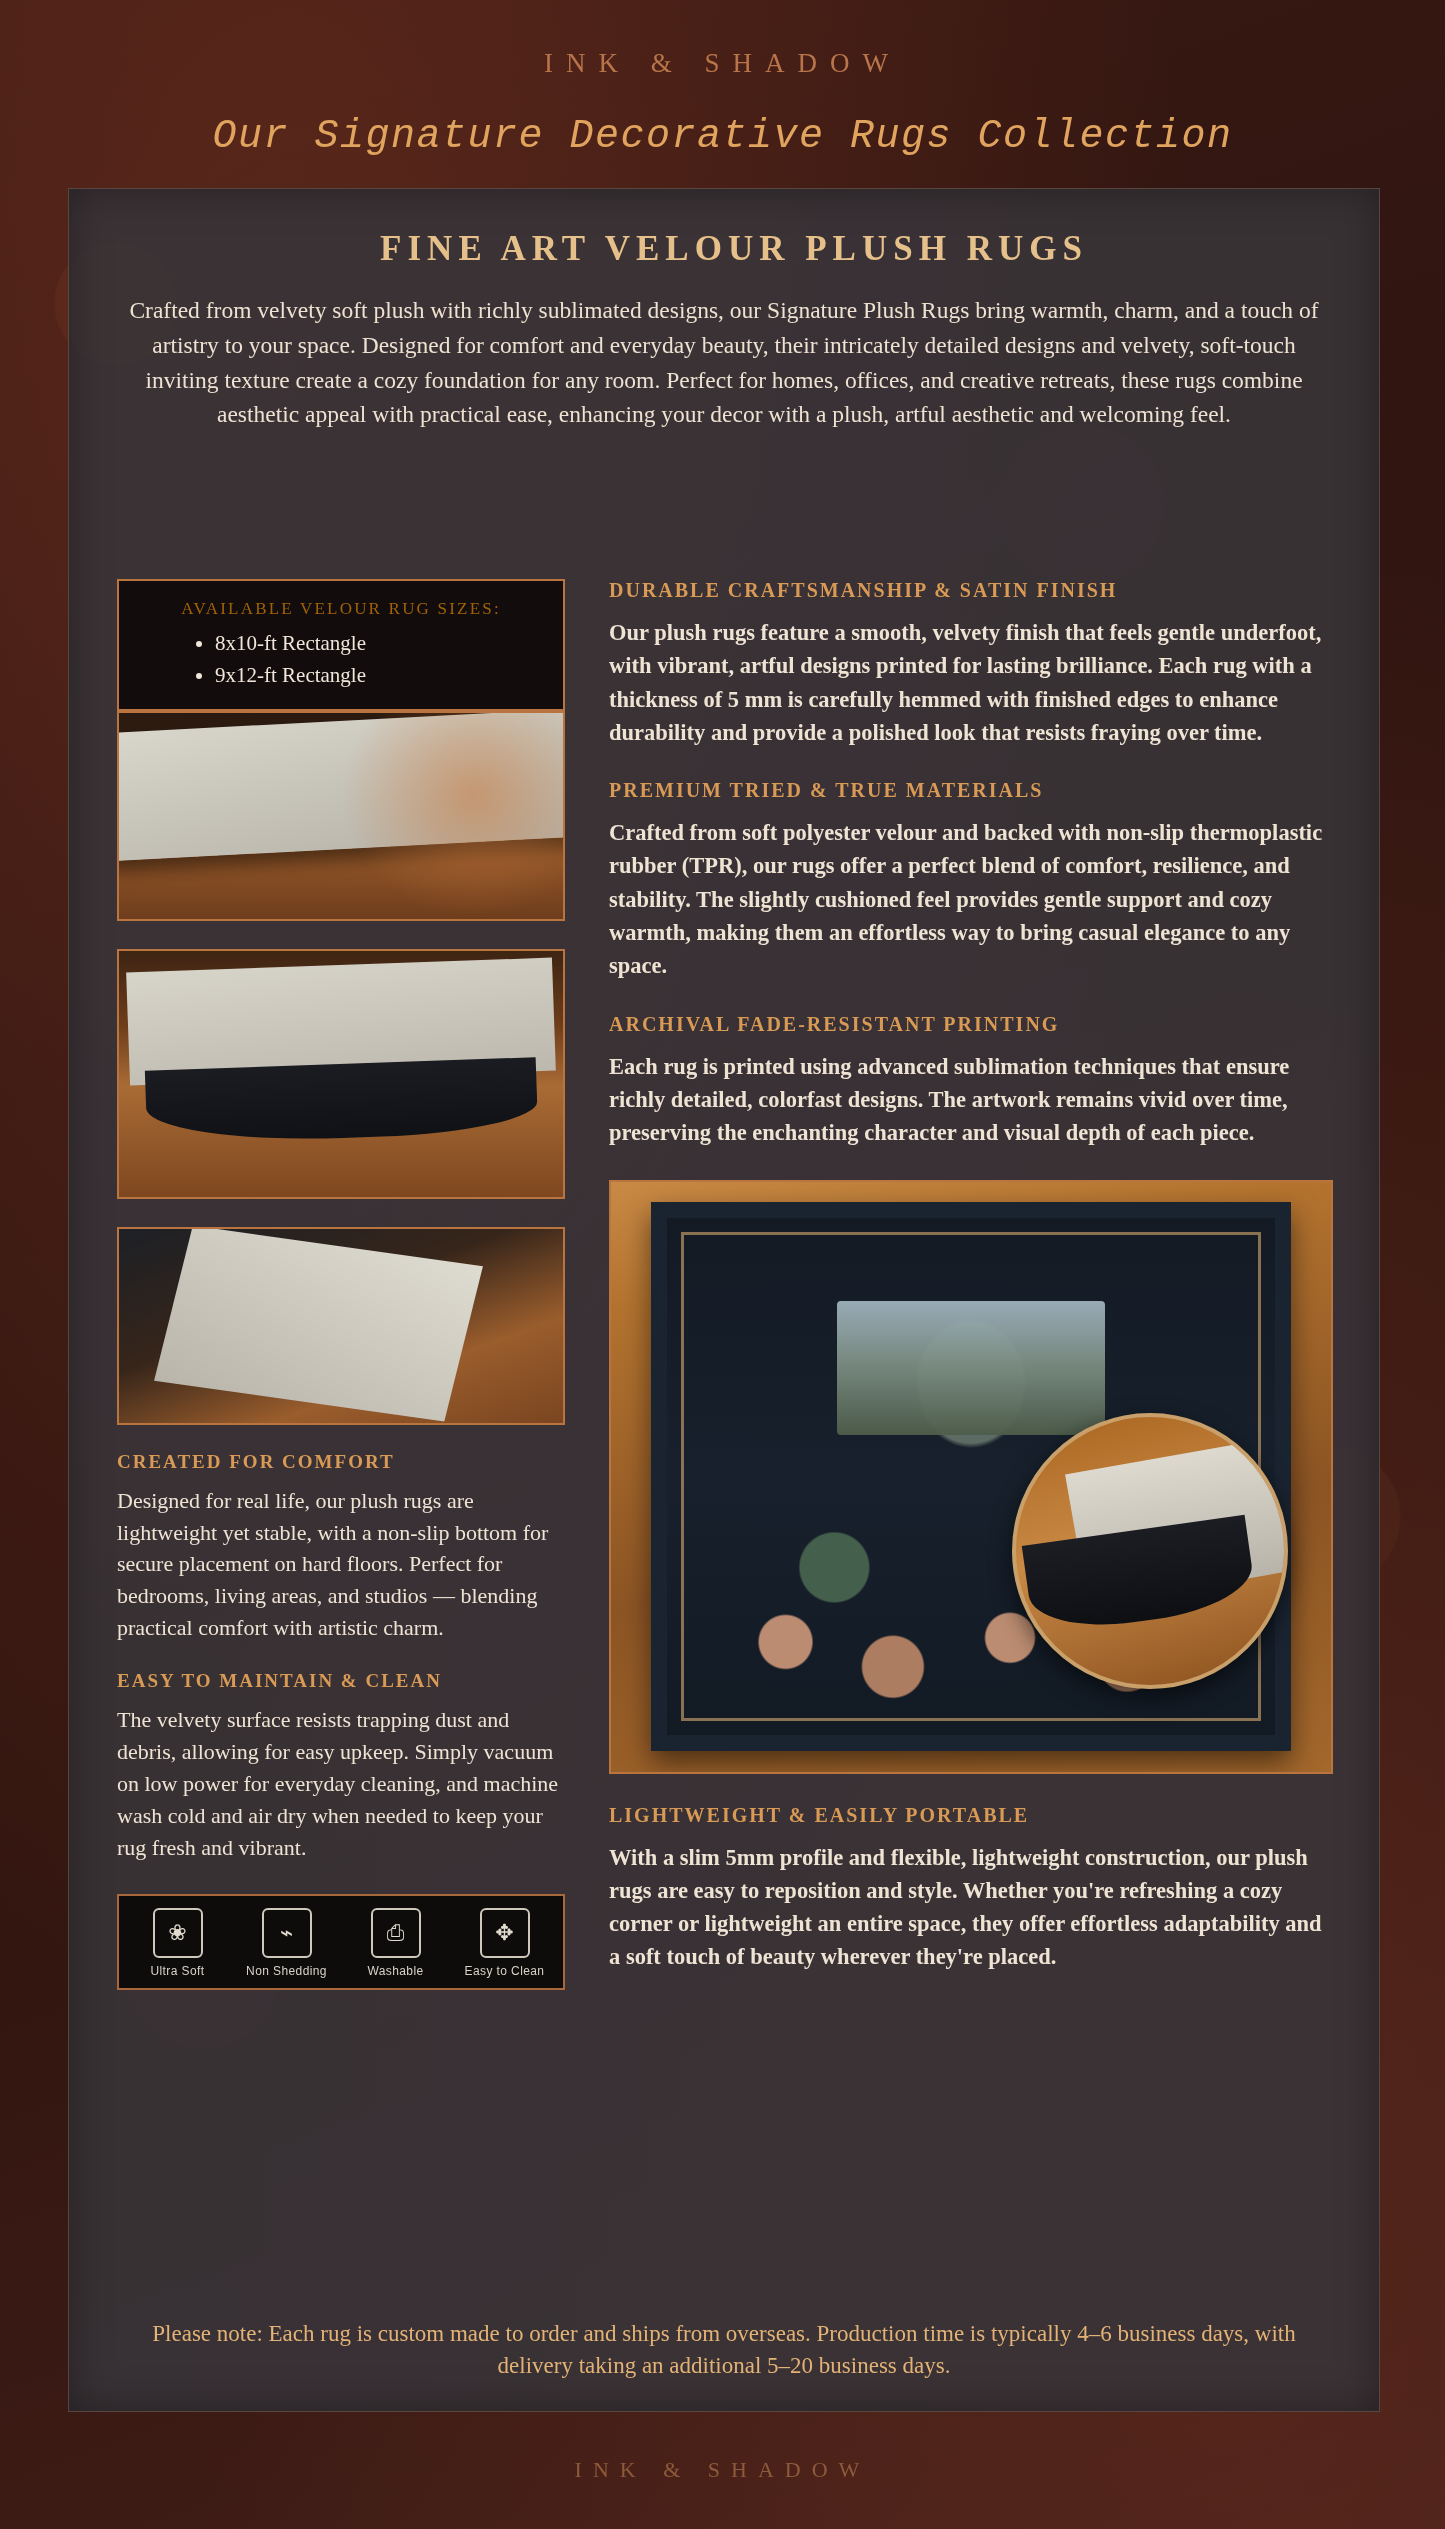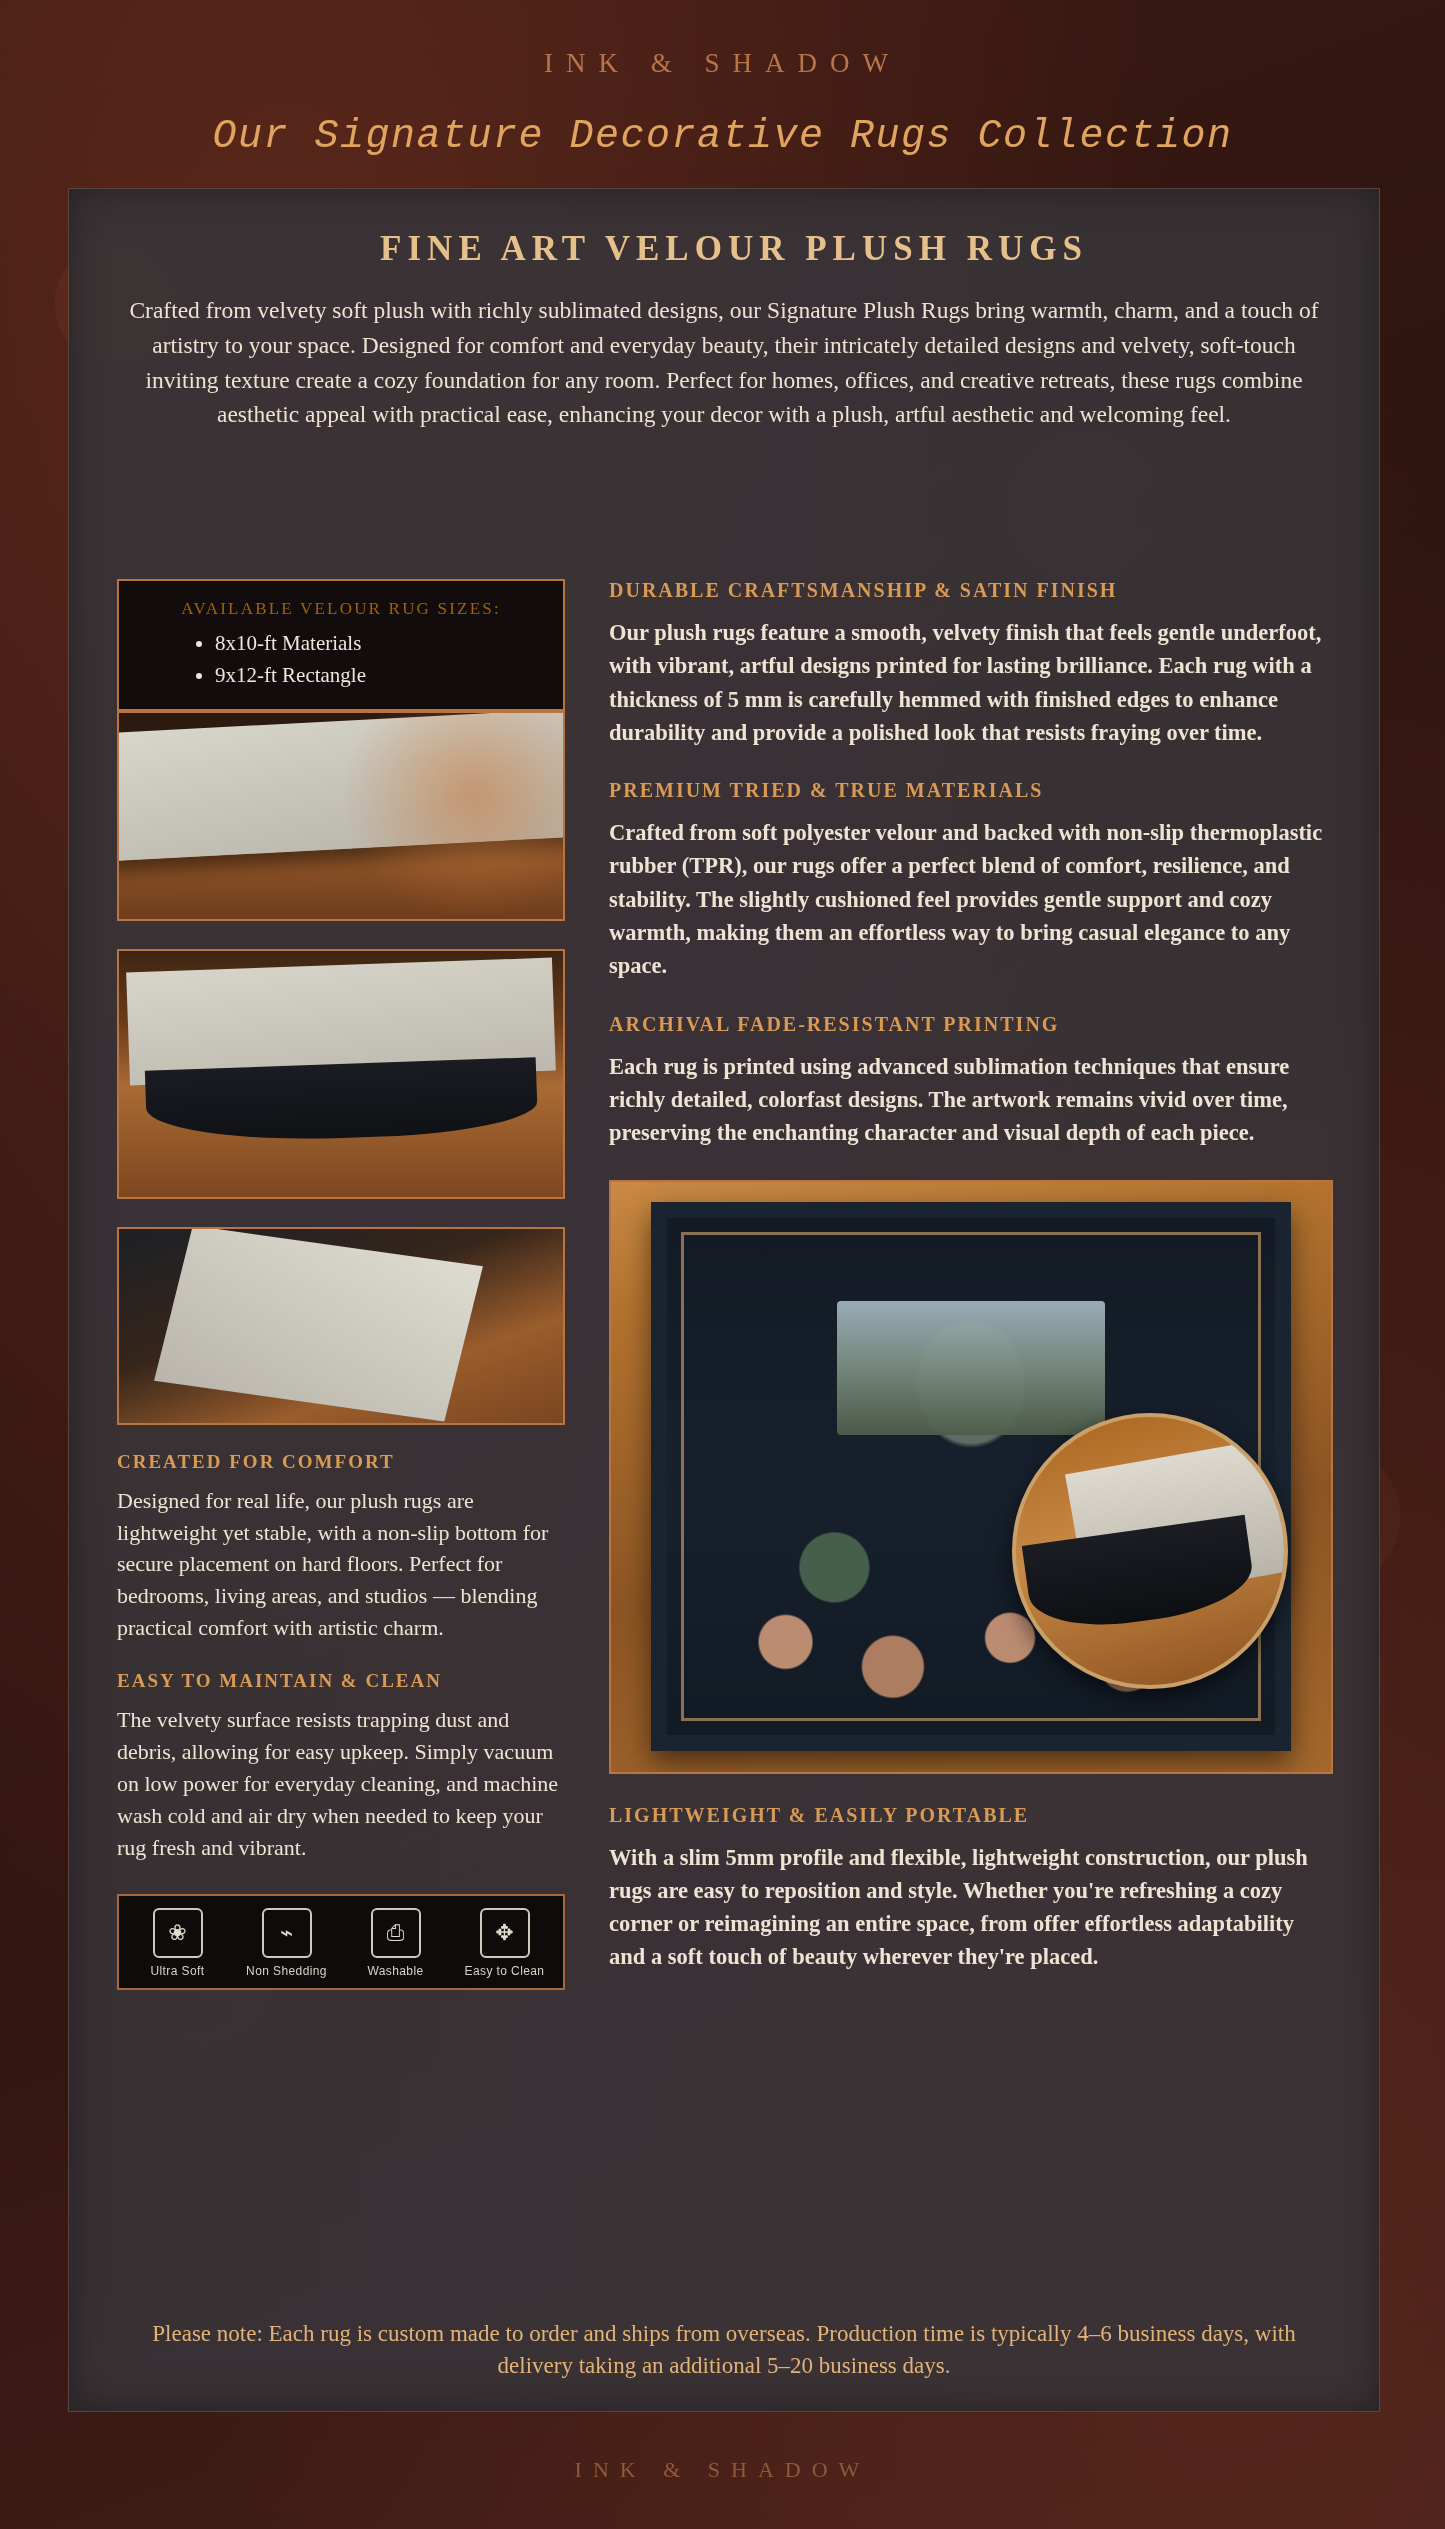--- a/index.html
+++ b/index.html
@@ -385,21 +385,21 @@
     <h1 class="headline">Fine Art Velour Plush Rugs</h1>
     <p class="intro">Crafted from velvety soft plush with richly sublimated designs, our Signature Plush Rugs bring warmth, charm, and a touch of artistry to your space. Designed for comfort and everyday beauty, their intricately detailed designs and velvety, soft-touch inviting texture create a cozy foundation for any room. Perfect for homes, offices, and creative retreats, these rugs combine aesthetic appeal with practical ease, enhancing your decor with a plush, artful aesthetic and welcoming feel.</p>
 
     <div class="cols">
 
       <div class="col-left">
 
         <div class="sizes-box">
           <div class="sizes-title">Available  Velour Rug Sizes:</div>
           <ul class="sizes-list">
-            <li>8x10-ft Materials</li>
+            <li>8x10-ft Rectangle</li>
             <li>9x12-ft Rectangle</li>
           </ul>
         </div>
 
         <div class="frame photo1"></div>
 
         <div class="frame photo2">
           <div class="mesh"></div>
           <div class="plush"></div>
           <div class="fold"></div>
@@ -451,21 +451,21 @@
             <div class="scene"></div>
             <div class="flora"></div>
           </div>
           <div class="inset">
             <div class="m"></div>
             <div class="d"></div>
           </div>
         </div>
 
         <h3 class="r-h mt">Lightweight &amp; Easily Portable</h3>
-        <p class="r-t">With a slim 5mm profile and flexible, lightweight construction, our plush rugs are easy to reposition and style. Whether you're refreshing a cozy corner or reimagining an entire space, from offer effortless adaptability and a soft touch of beauty wherever they're placed.</p>
+        <p class="r-t">With a slim 5mm profile and flexible, lightweight construction, our plush rugs are easy to reposition and style. Whether you're refreshing a cozy corner or lightweight an entire space, they offer effortless adaptability and a soft touch of beauty wherever they're placed.</p>
       </div>
 
     </div>
 
     <div class="note">Please note: Each rug is custom made to order and ships from overseas. Production time is typically 4–6 business days, with delivery taking an additional 5–20 business days.</div>
   </div>
 
   <div class="brand-bottom">Ink &amp; Shadow</div>
 </div>
 

